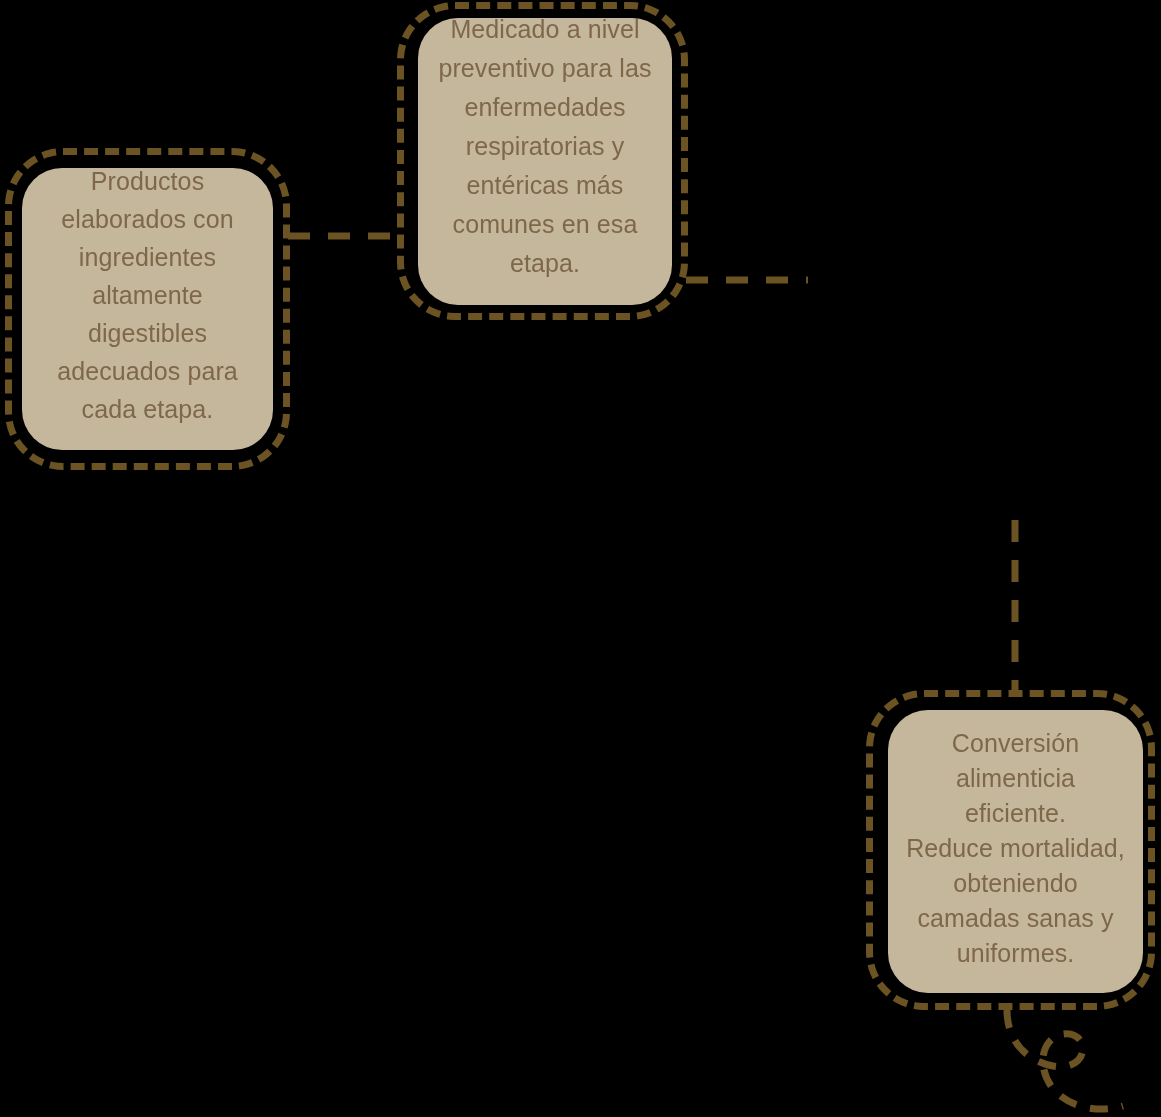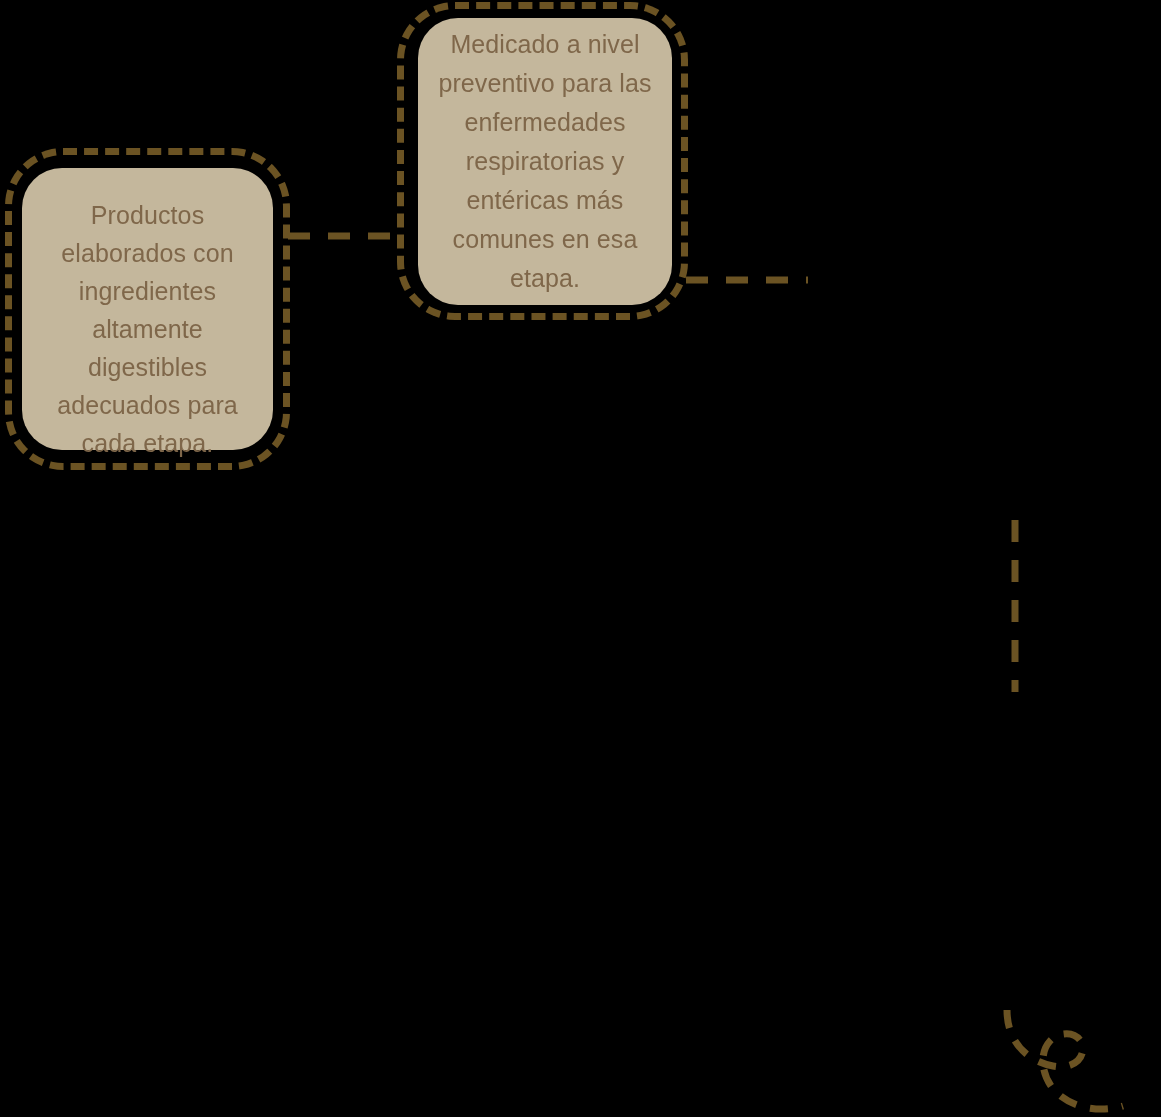--- a/index.html
+++ b/index.html
@@ -40,23 +40,23 @@
     box-sizing: border-box;
     border: 7px dashed #6B5323;
     border-radius: 58px;
   }
   .node-body {
     position: absolute;
     box-sizing: border-box;
     background: #C4B79C;
     border-radius: 40px;
     display: flex;
-    align-items: center;
+    align-items: flex-end;
     justify-content: center;
-    padding: 8px 8px;
+    padding: 22px 8px;
   }
   .node-text {
     color: #7F674A;
     font-family: "Liberation Sans", sans-serif;
     font-size: 25.5px;
     line-height: 36px;
     text-align: center;
     letter-spacing: 0.1px;
     white-space: pre-line;
     width: 100%;
@@ -118,14 +118,26 @@
 preventivo para las
 enfermedades
 respiratorias y
 entéricas más
 comunes en esa
 etapa.</div>
     </div>
   </div>
 
 
+  <div class="node" id="node-4">
+    <div class="node-outline"></div>
+    <div class="node-body">
+      <div class="node-text">Conversión
+alimenticia
+eficiente.
+Reduce mortalidad,
+obteniendo
+camadas sanas y
+uniformes.</div>
+    </div>
+  </div>
 
 </div>
 
 </body></html>

